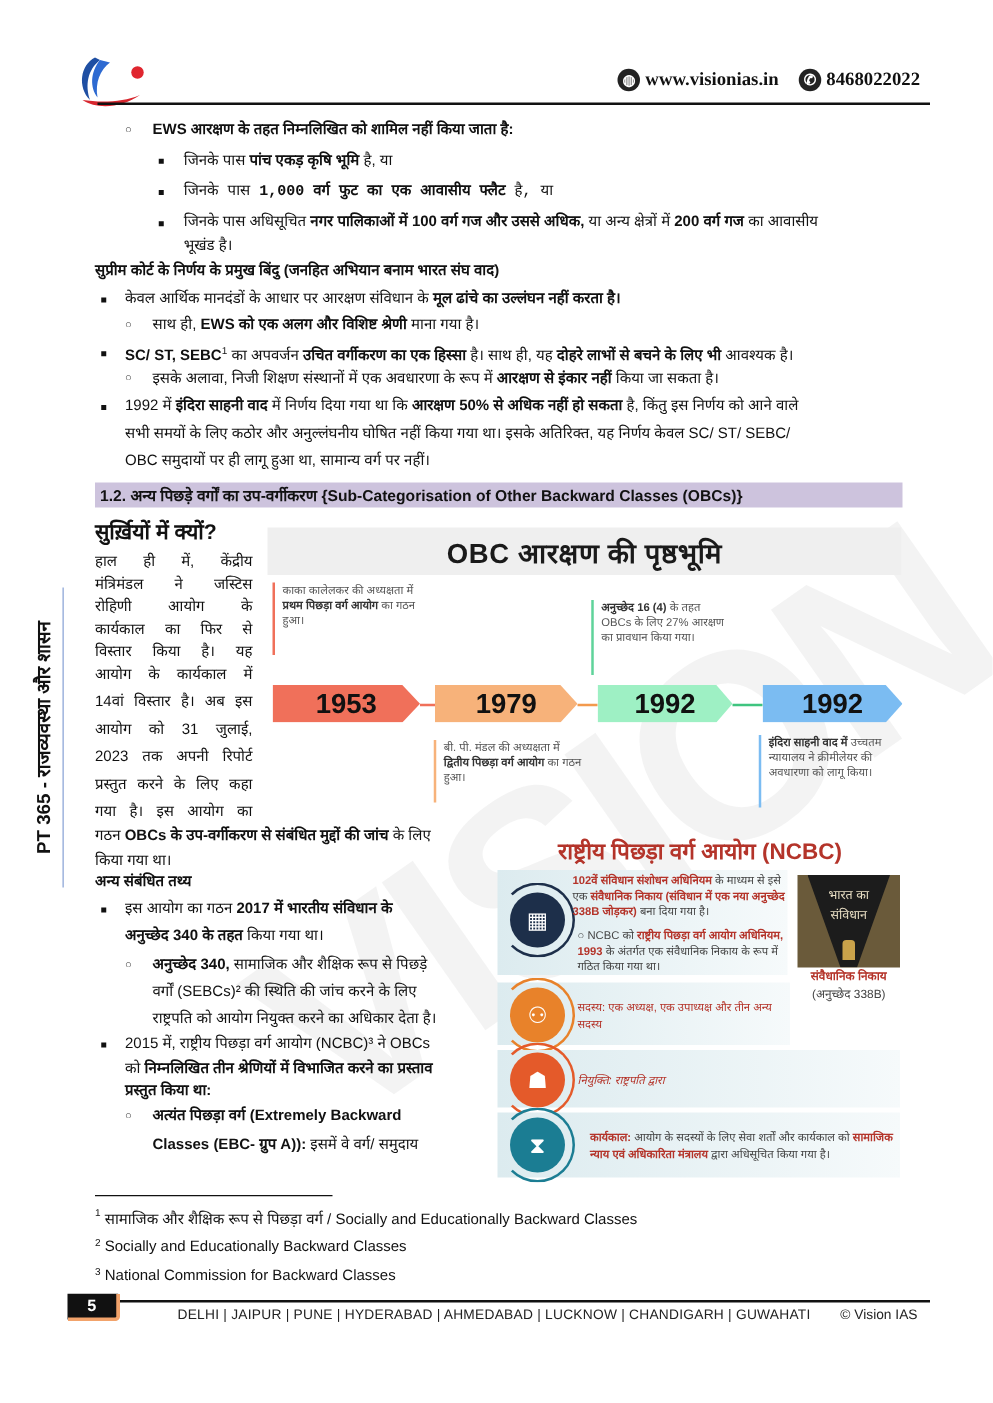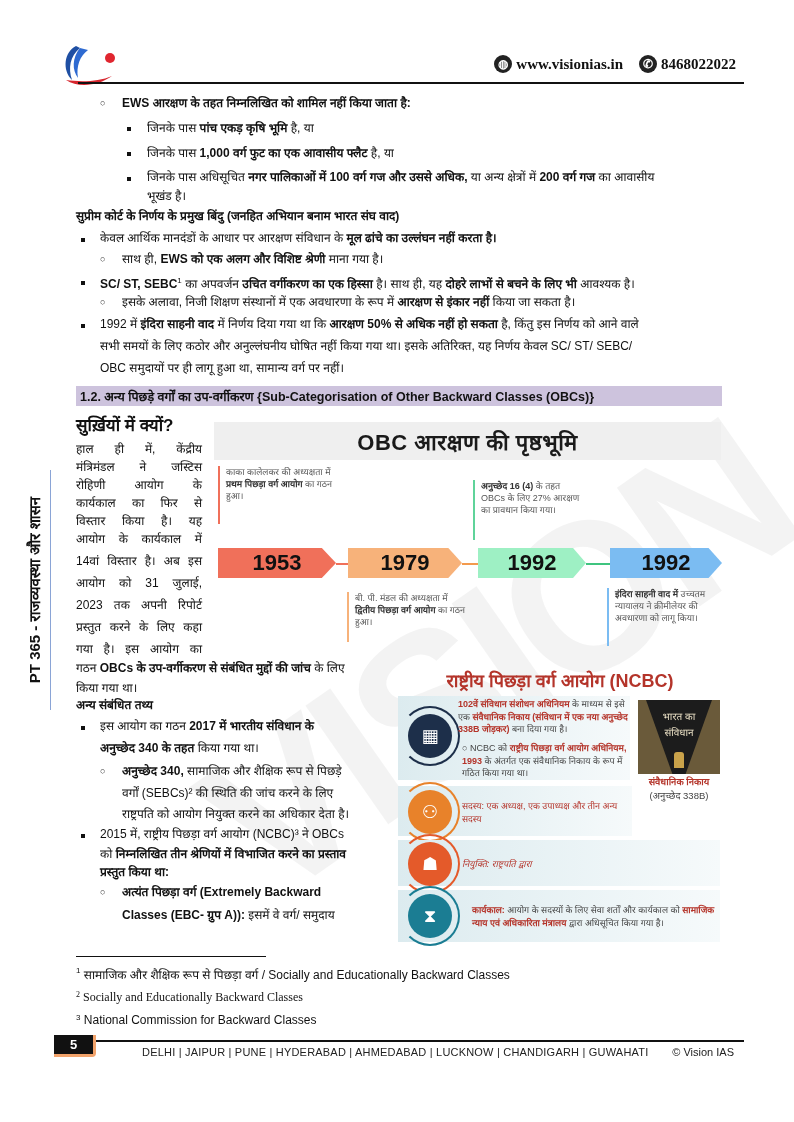--- a/index.html
+++ b/index.html
@@ -94,21 +94,21 @@
 
 <div class="wm">VISION</div>
 
 <span class="ring" style="left:100px; top:98px;">○</span>
 <div class="ln b" style="left:122px; top:95px;">EWS आरक्षण के तहत निम्नलिखित को शामिल नहीं किया जाता है:</div>
 
 <span class="sq" style="left:127px; top:127px;"></span>
 <div class="ln" style="left:147px; top:120px;"><span>जिनके पास </span><b>पांच एकड़ कृषि भूमि</b><span> है, या</span></div>
 
 <span class="sq" style="left:127px; top:152px;"></span>
-<div class="ln" style="left:147px; top:145px;"><span>जिनके पास </span><b>1,000 वर्ग फुट का एक आवासीय फ्लैट</b><span> है, या</span></div>
+<div class="ln" style="left:147px; top:145px;font-family:Liberation Mono, monospace;"><span>जिनके पास </span><b>1,000 वर्ग फुट का एक आवासीय फ्लैट</b><span> है, या</span></div>
 
 <span class="sq" style="left:127px; top:177px;"></span>
 <div class="ln" style="left:147px; top:169px;"><span>जिनके पास अधिसूचित </span><b>नगर पालिकाओं में 100 वर्ग गज और उससे अधिक,</b><span> या अन्य क्षेत्रों में </span><b>200 वर्ग गज</b><span> का आवासीय</span></div>
 <div class="ln" style="left:147px; top:188px;">भूखंड है।</div>
 
 <div class="ln b" style="left:76px; top:208px;">सुप्रीम कोर्ट के निर्णय के प्रमुख बिंदु (जनहित अभियान बनाम भारत संघ वाद)</div>
 
 <span class="sq" style="left:81px; top:238px;"></span>
 <div class="ln" style="left:100px; top:230px;"><span>केवल आर्थिक मानदंडों के आधार पर आरक्षण संविधान के </span><b>मूल ढांचे का उल्लंघन नहीं करता है।</b></div>
 <span class="ring" style="left:100px; top:254px;">○</span>
@@ -223,19 +223,19 @@
 
 <div class="ncbc-panel" style="left:398px; top:890px; width:322px; height:52px; background:linear-gradient(90deg,#dcebef,#f6fafb);"></div>
 <div class="ncbc-halo" style="left:400px; top:886px; border-color:#1b7d93;"></div>
 <div class="ncbc-circle" style="left:408px; top:894px; background:#1b7d93;">⧗</div>
 <div class="ncbc-text" style="left:472px; top:904px; width:256px;">
   <span class="r">कार्यकाल:</span><span> आयोग के सदस्यों के लिए सेवा शर्तों और कार्यकाल को </span><span class="r">सामाजिक न्याय एवं अधिकारिता मंत्रालय</span><span> द्वारा अधिसूचित किया गया है।</span>
 </div>
 
 <div class="fn-rule"></div>
 <div class="fn" style="top:966px;"><sup>1</sup> <span>सामाजिक और शैक्षिक रूप से पिछड़ा वर्ग / Socially and Educationally Backward Classes</span></div>
-<div class="fn" style="top:990px;font-family:Liberation Serif, serif;"><sup>2</sup> <span>Socially and Educationally Backward Classes</span></div>
+<div class="fn" style="top:990px;"><sup>2</sup> <span>Socially and Educationally Backward Classes</span></div>
 <div class="fn" style="top:1013px;"><sup>3</sup> <span>National Commission for Backward Classes</span></div>
 
 <div class="footer-line"></div>
 <div class="page-no">5</div>
 <div class="cities">DELHI | JAIPUR | PUNE | HYDERABAD | AHMEDABAD | LUCKNOW | CHANDIGARH | GUWAHATI</div>
 <div class="copy">© Vision IAS</div>
 
 </body></html>

